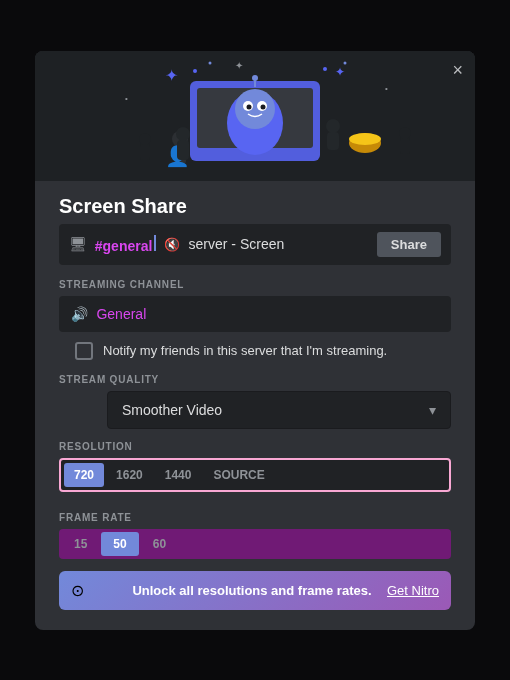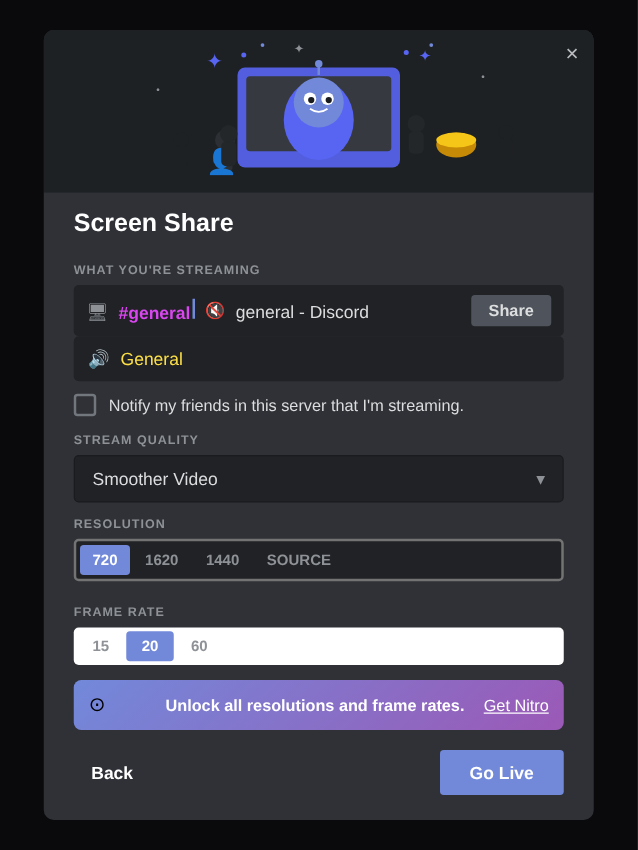--- a/index.html
+++ b/index.html
@@ -126,28 +126,28 @@
       display: flex;
       align-items: center;
       padding: 10px 12px;
       gap: 8px;
     }
     .speaker-icon {
       color: #8e9297;
       font-size: 14px;
     }
     .channel-text {
-      color: #fde047;
+      color: #d946ef;
       font-size: 14px;
     }
     .notify-row {
       display: flex;
       align-items: center;
       gap: 10px;
-      margin: 10px 0 0;
+      margin: 10px 16px 0;
     }
     .checkbox {
       width: 18px;
       height: 18px;
       border: 2px solid #72767d;
       border-radius: 3px;
       cursor: pointer;
       background: transparent;
       flex-shrink: 0;
     }
@@ -157,20 +157,21 @@
     }
     .quality-dropdown {
       background: #202225;
       border-radius: 4px;
       display: flex;
       align-items: center;
       justify-content: space-between;
       padding: 10px 14px;
       cursor: pointer;
       border: 1px solid #1a1b1e;
+      margin-left: 48px;
     }
     .quality-text {
       color: #dcddde;
       font-size: 14px;
     }
     .chevron {
       color: #8e9297;
       font-size: 14px;
     }
     .two-col {
@@ -189,41 +190,41 @@
       text-transform: uppercase;
       margin-bottom: 6px;
     }
     .resolution-group {
       display: flex;
       align-items: flex-start;
       gap: 2px;
       background: #202225;
       border-radius: 4px;
       padding: 3px;
-      border: 2px solid #737373;
+      border: 2px solid #f9a8d4;
     }
     .res-btn {
       background: transparent;
       border: none;
       color: #8e9297;
       font-size: 12px;
       font-weight: 600;
       padding: 5px 10px;
       border-radius: 3px;
       cursor: pointer;
     }
     .res-btn.active {
       background: #7289da;
       color: #fff;
     }
     .framerate-group {
       display: flex;
       align-items: center;
       gap: 2px;
-      background: #ffffff;
+      background: #701a75;
       border-radius: 4px;
       padding: 3px;
     }
     .fr-btn {
       background: transparent;
       border: none;
       color: #8e9297;
       font-size: 12px;
       font-weight: 600;
       padding: 5px 12px;
@@ -347,31 +348,31 @@
         <circle cx="310" cy="12" r="1.5" fill="#7289da"></circle>
       </svg>
 
       <button class="close-btn">×</button>
     </div>
 
     <div class="modal-title">Screen Share</div>
 
     <div class="modal-body">
 
-      <div class="section-label">WHAT YOU'RE STREAMING</div>
       <div class="stream-source-row">
         <span class="channel-icon">🖥</span>
         <span class="channel-name">
           <span>#general</span><span class="cursor-bar"></span>
         </span>
         <span class="muted-icon">🔇</span>
-        <span class="server-name">general - Discord</span>
+        <span class="server-name">server - Screen</span>
         <button class="change-btn">Share</button>
       </div>
 
+      <div class="section-label">STREAMING CHANNEL</div>
       <div class="streaming-channel-box">
         <span class="speaker-icon">🔊</span>
         <span class="channel-text">General</span>
       </div>
 
       <div class="notify-row">
         <div class="checkbox"></div>
         <span class="notify-text">Notify my friends in this server that I'm streaming.</span>
       </div>
 
@@ -388,33 +389,29 @@
             <button class="res-btn active">720</button>
             <button class="res-btn">1620</button>
             <button class="res-btn">1440</button>
             <button class="res-btn">SOURCE</button>
           </div>
         </div>
         <div class="col-right">
           <div class="sub-label">FRAME RATE</div>
           <div class="framerate-group">
             <button class="fr-btn">15</button>
-            <button class="fr-btn active">20</button>
+            <button class="fr-btn active">50</button>
             <button class="fr-btn">60</button>
           </div>
         </div>
       </div>
 
       <div class="nitro-banner">
         <span class="nitro-icon">⊙</span>
         <span class="nitro-text">Unlock all resolutions and frame rates.</span>
         <span class="get-nitro-link">Get Nitro</span>
       </div>
 
     </div>
 
-    <div class="modal-footer">
-      <button class="back-btn">Back</button>
-      <button class="golive-btn">Go Live</button>
-    </div>
 
   </div>
 </div>
 
 </body></html>

